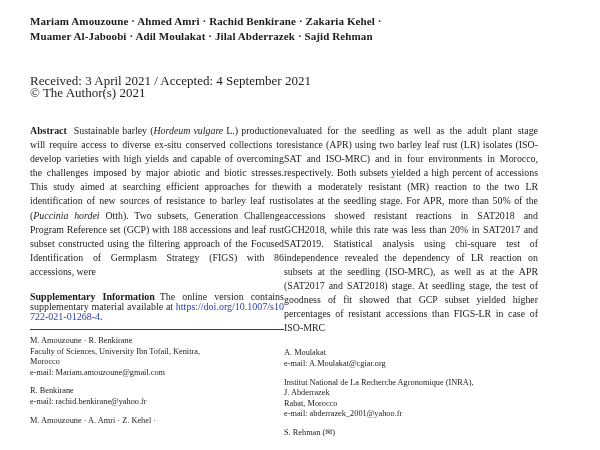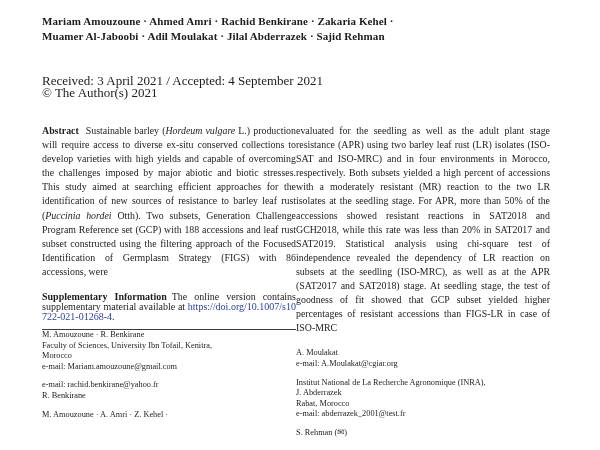--- a/index.html
+++ b/index.html
@@ -4,21 +4,21 @@
 <style>
   html,body { margin:0; padding:0; background:#ffffff; }
   .page {
     width:600px; height:450px;
     background:#ffffff;
     color:#1c1c1c;
     font-family:"Liberation Serif", serif;
     position:relative;
     overflow:hidden;
     box-sizing:border-box;
-    padding:14px 40px 0 42px;
+    padding:14px 40px 0 30px;
   }
   .authors {
     font-weight:bold;
     font-size:11px;
     line-height:14.5px;
     letter-spacing:0.1px;
   }
   .meta {
     margin-top:32px;
     font-size:13px;
@@ -43,20 +43,21 @@
     text-align:justify;
   }
   .supp-label { font-weight:bold; padding-right:5px; }
   .doi-link { text-decoration:none; cursor:pointer; word-break:break-all; }
   .rule {
     border:none;
     border-top:1.2px solid #3a3a3a;
     margin:7px 0 0 0;
   }
   .footnotes {
+    margin-top:6px;
     font-size:8.3px;
     line-height:10.6px;
   }
   .footnotes-right { margin-top:13px; }
   .fblock { margin-bottom:8px; }
   .fline { white-space:nowrap; overflow:hidden; }
 </style>
 </head>
 <body>
 
@@ -86,42 +87,42 @@
       <hr class="rule">
 
       <div class="footnotes">
         <div class="fblock">
           <div class="fline">M. Amouzoune · R. Benkirane</div>
           <div class="fline">Faculty of Sciences, University Ibn Tofail, Kenitra,</div>
           <div class="fline">Morocco</div>
           <div class="fline">e-mail: Mariam.amouzoune@gmail.com</div>
         </div>
         <div class="fblock">
+          <div class="fline">R. Benkirane</div>
           <div class="fline">e-mail: rachid.benkirane@yahoo.fr</div>
-          <div class="fline">R. Benkirane</div>
         </div>
         <div class="fblock">
           <div class="fline">M. Amouzoune · A. Amri · Z. Kehel ·</div>
         </div>
       </div>
     </div>
 
     <div class="col">
       <div class="abstract">evaluated for the seedling as well as the adult plant stage resistance (APR) using two barley leaf rust (LR) isolates (ISO-SAT and ISO-MRC) and in four environments in Morocco, respectively. Both subsets yielded a high percent of accessions with a moderately resistant (MR) reaction to the two LR isolates at the seedling stage. For APR, more than 50% of the accessions showed resistant reactions in SAT2018 and GCH2018, while this rate was less than 20% in SAT2017 and SAT2019. Statistical analysis using chi-square test of independence revealed the dependency of LR reaction on subsets at the seedling (ISO-MRC), as well as at the APR (SAT2017 and SAT2018) stage. At seedling stage, the test of goodness of fit showed that GCP subset yielded higher percentages of resistant accessions than FIGS-LR in case of ISO-MRC</div>
 
       <div class="footnotes footnotes-right">
         <div class="fblock">
           <div class="fline">A. Moulakat</div>
           <div class="fline">e-mail: A.Moulakat@cgiar.org</div>
         </div>
         <div class="fblock">
           <div class="fline">Institut National de La Recherche Agronomique (INRA),</div>
           <div class="fline">J. Abderrazek</div>
           <div class="fline">Rabat, Morocco</div>
-          <div class="fline">e-mail: abderrazek_2001@test.fr</div>
+          <div class="fline">e-mail: abderrazek_2001@yahoo.fr</div>
         </div>
         <div class="fblock">
           <div class="fline">S. Rehman (✉)</div>
         </div>
       </div>
     </div>
 
   </div>
 </div>
 

